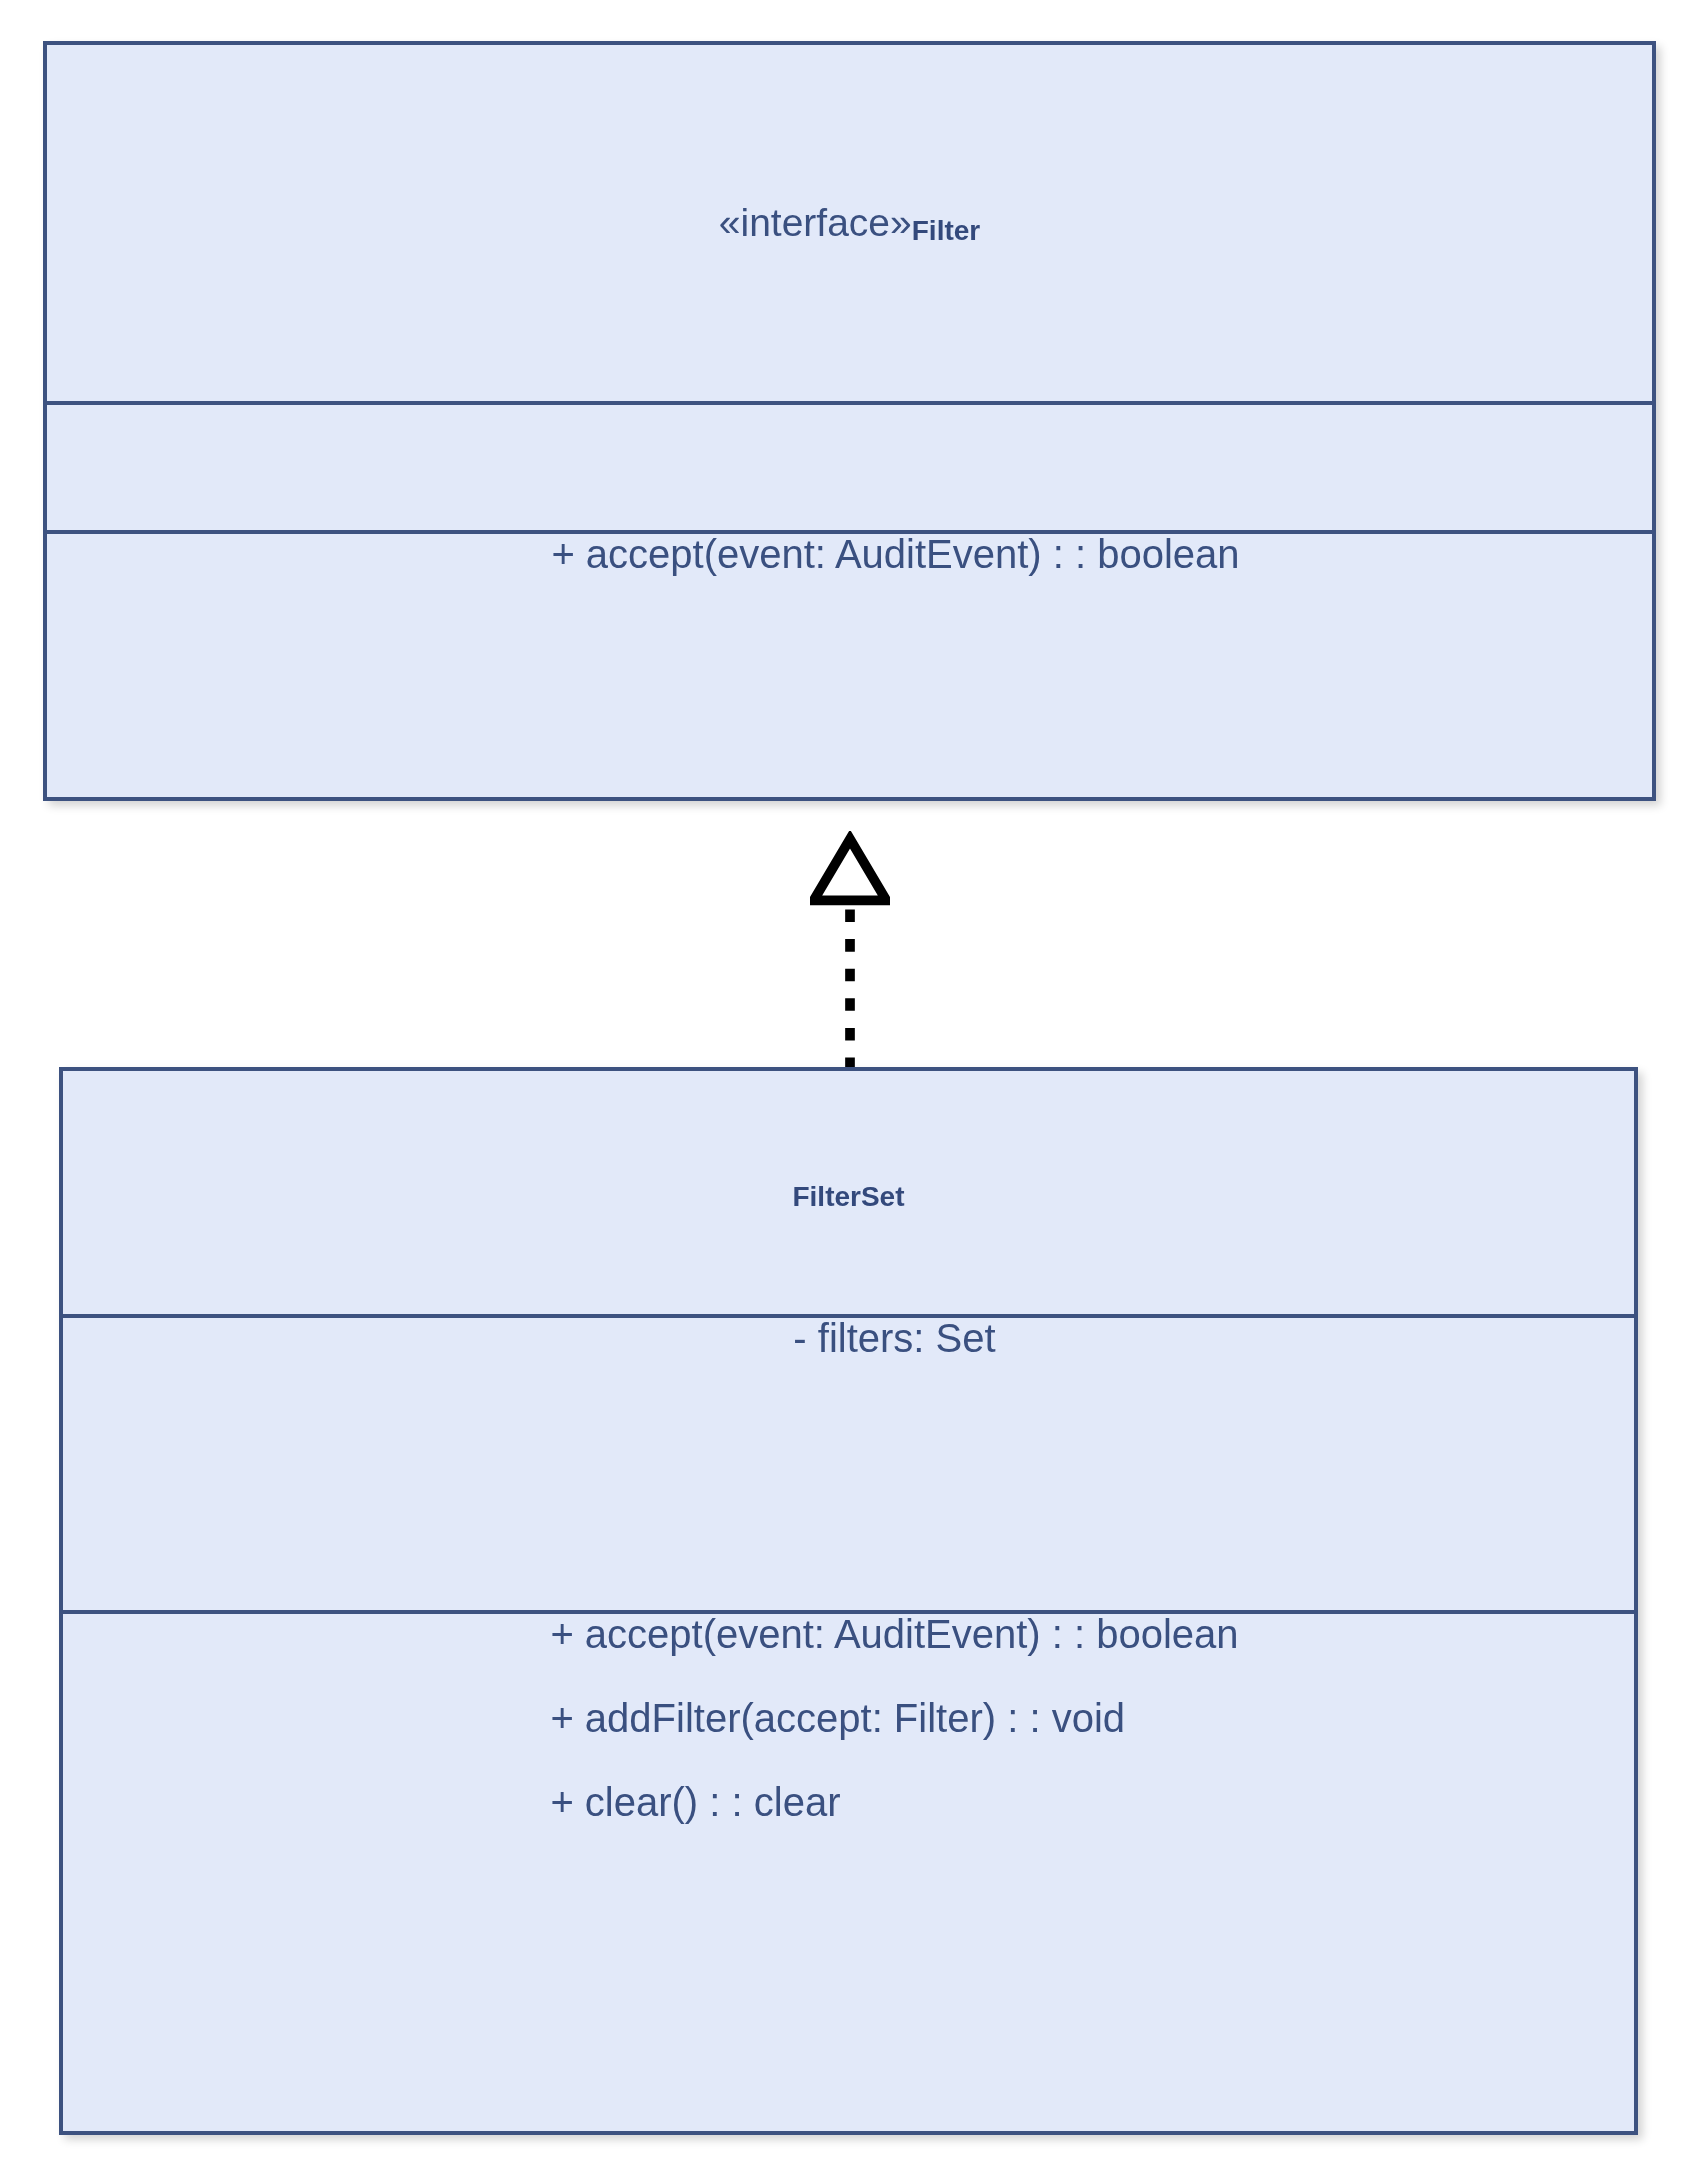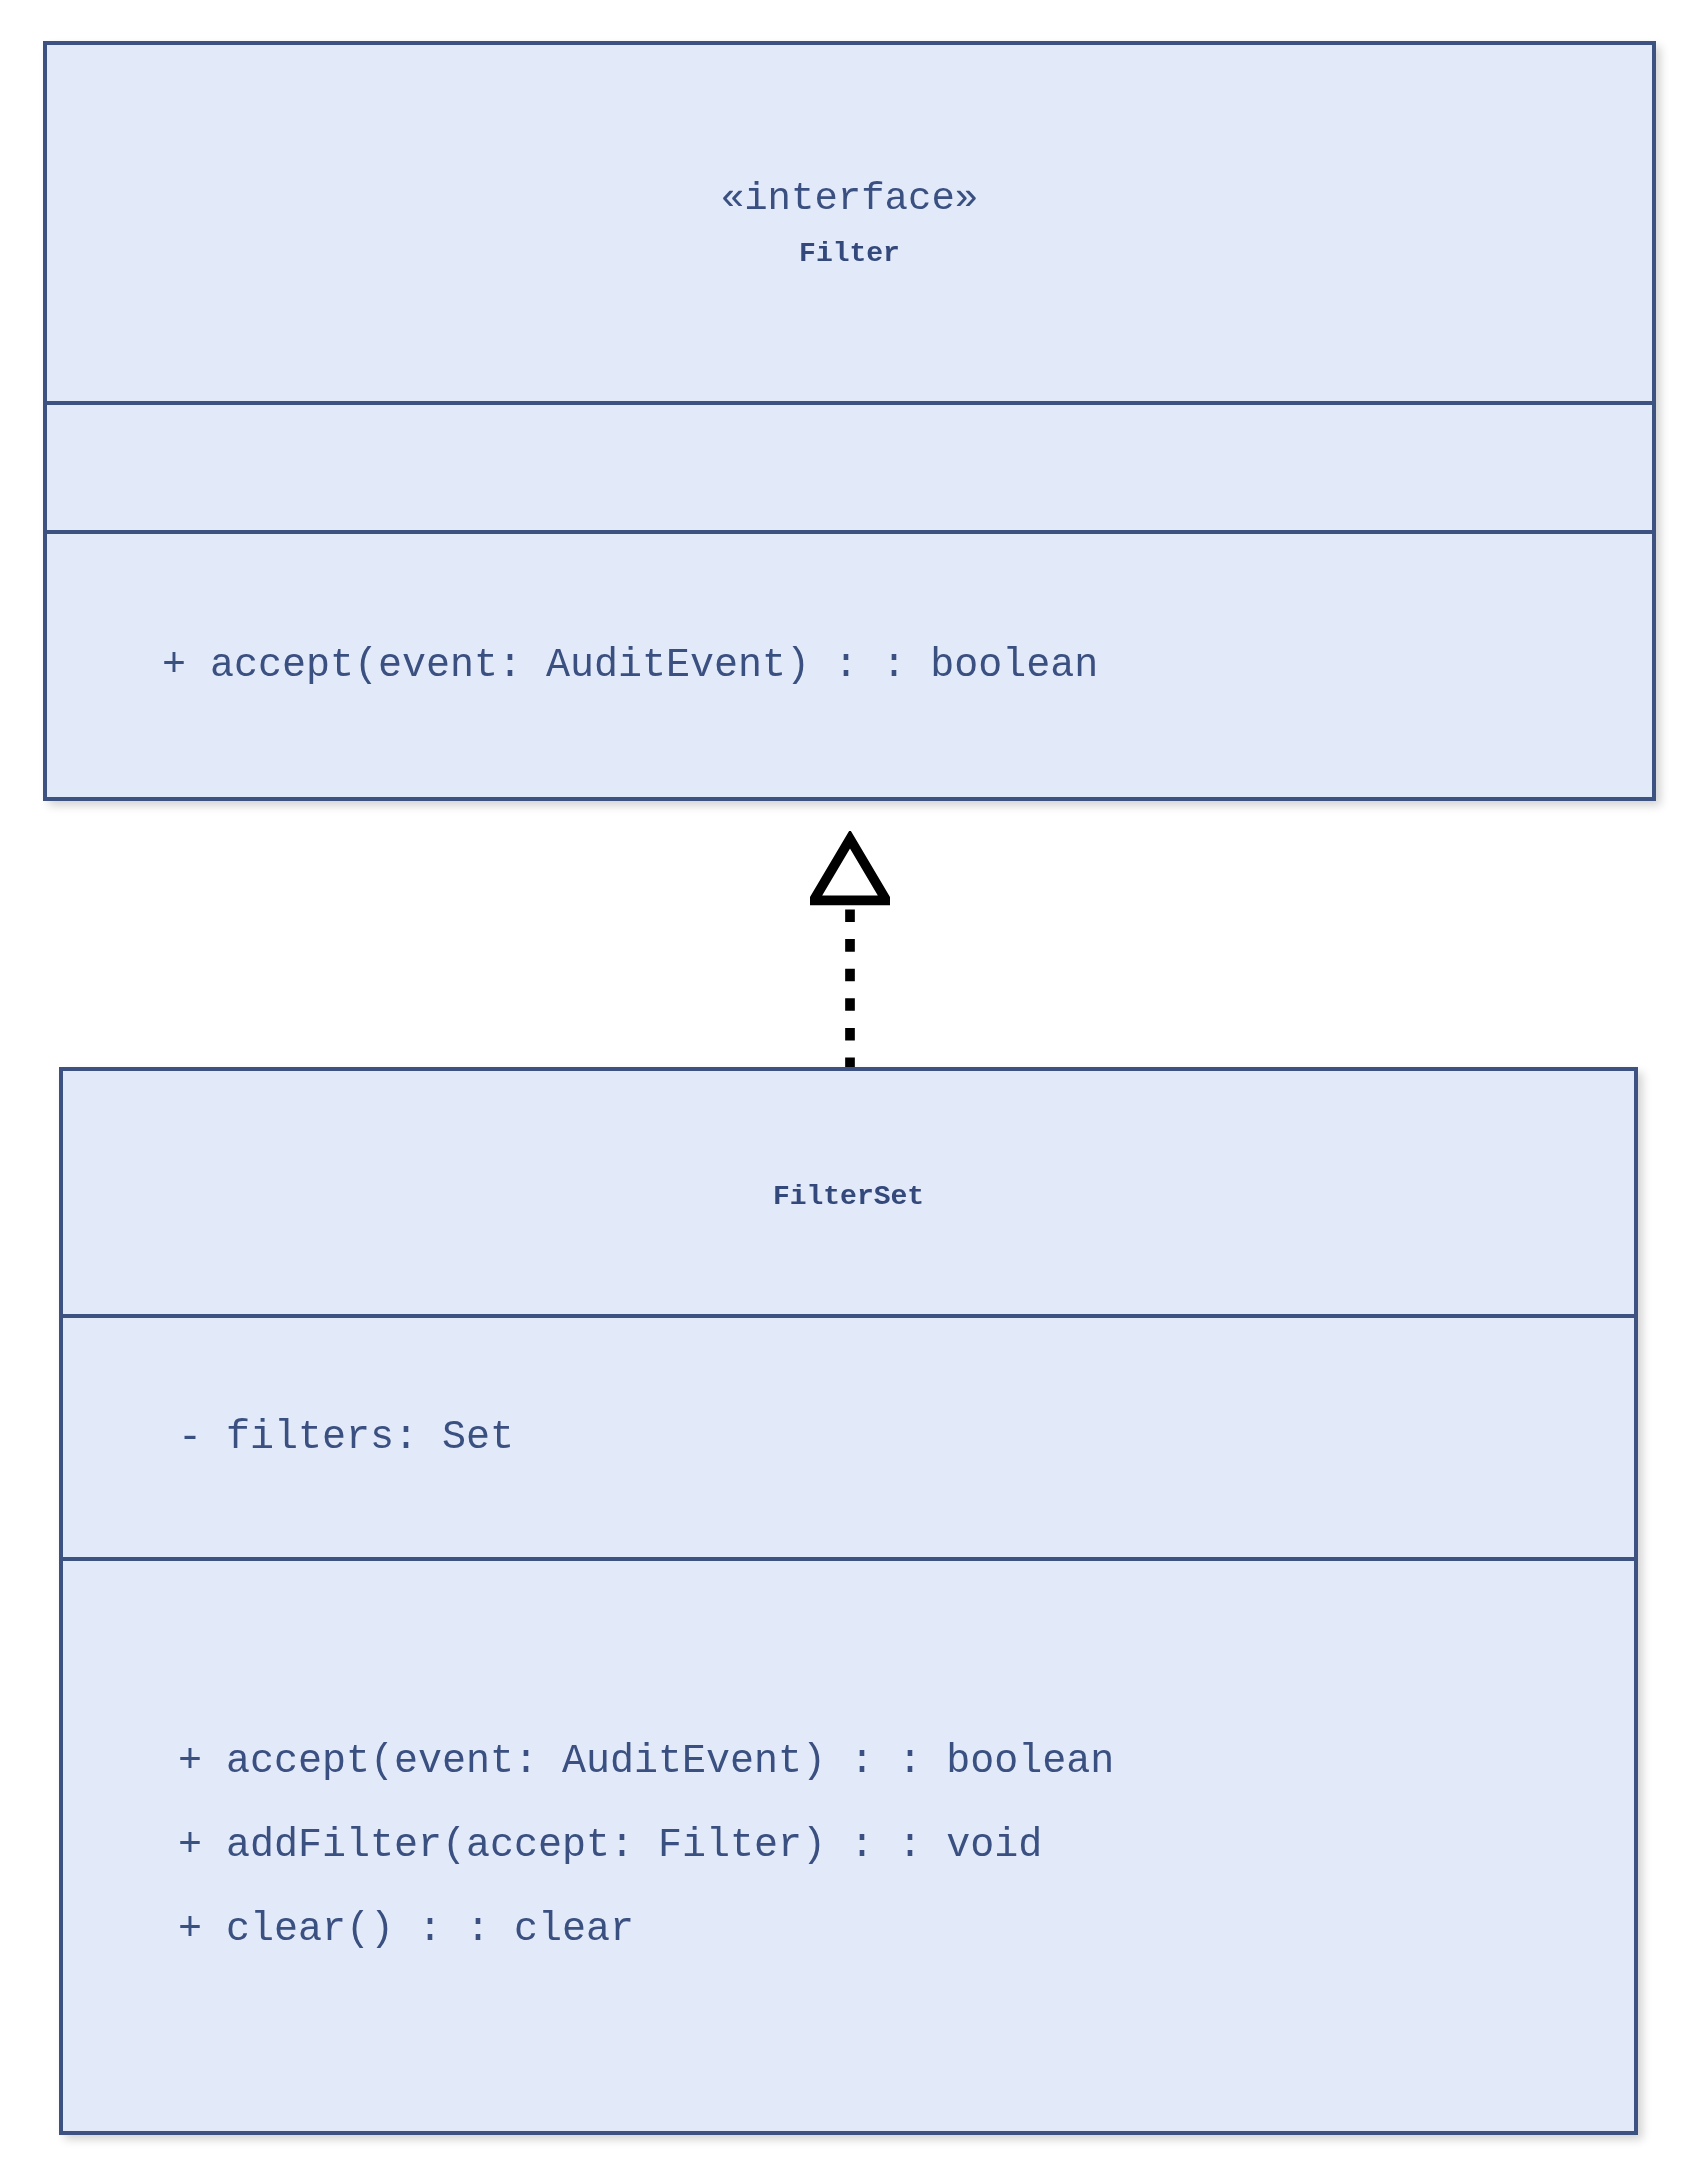--- a/index.html
+++ b/index.html
@@ -31,23 +31,21 @@
     border: 4px solid #3d5280;
     box-shadow: 5.1px 5.1px 9px rgba(0, 0, 0, 0.18);
     display: flex;
     flex-direction: column;
   }
 
   .compartment {
     box-sizing: border-box;
     position: relative;
     display: flex;
-    flex-direction: column;
     justify-content: center;
-    font-family: Liberation Mono, monospace;
   }
   .compartment + .compartment {
     border-top: 4px solid #3d5280;
   }
 
   
   .comp-header {
     align-items: center;
     justify-content: center;
     text-align: center;
@@ -103,21 +101,21 @@
   #box-filter .comp-empty     { height: 129px; }
   #box-filter .comp-methods   { flex: 1 1 auto; }
 
   #box-filterset {
     left: 59px;
     top: 1067px;
     width: 1579px;
     height: 1068px;
   }
   #box-filterset .comp-header     { height: 243px; }
-  #box-filterset .comp-attributes { height: 243px; }
+  #box-filterset .comp-attributes { height: 296px; }
   #box-filterset .comp-methods    { flex: 1 1 auto; }
 
   
   #realization {
     position: absolute;
     left: 810px;
     top: 831px;
     width: 80px;
     height: 239px;
   }

